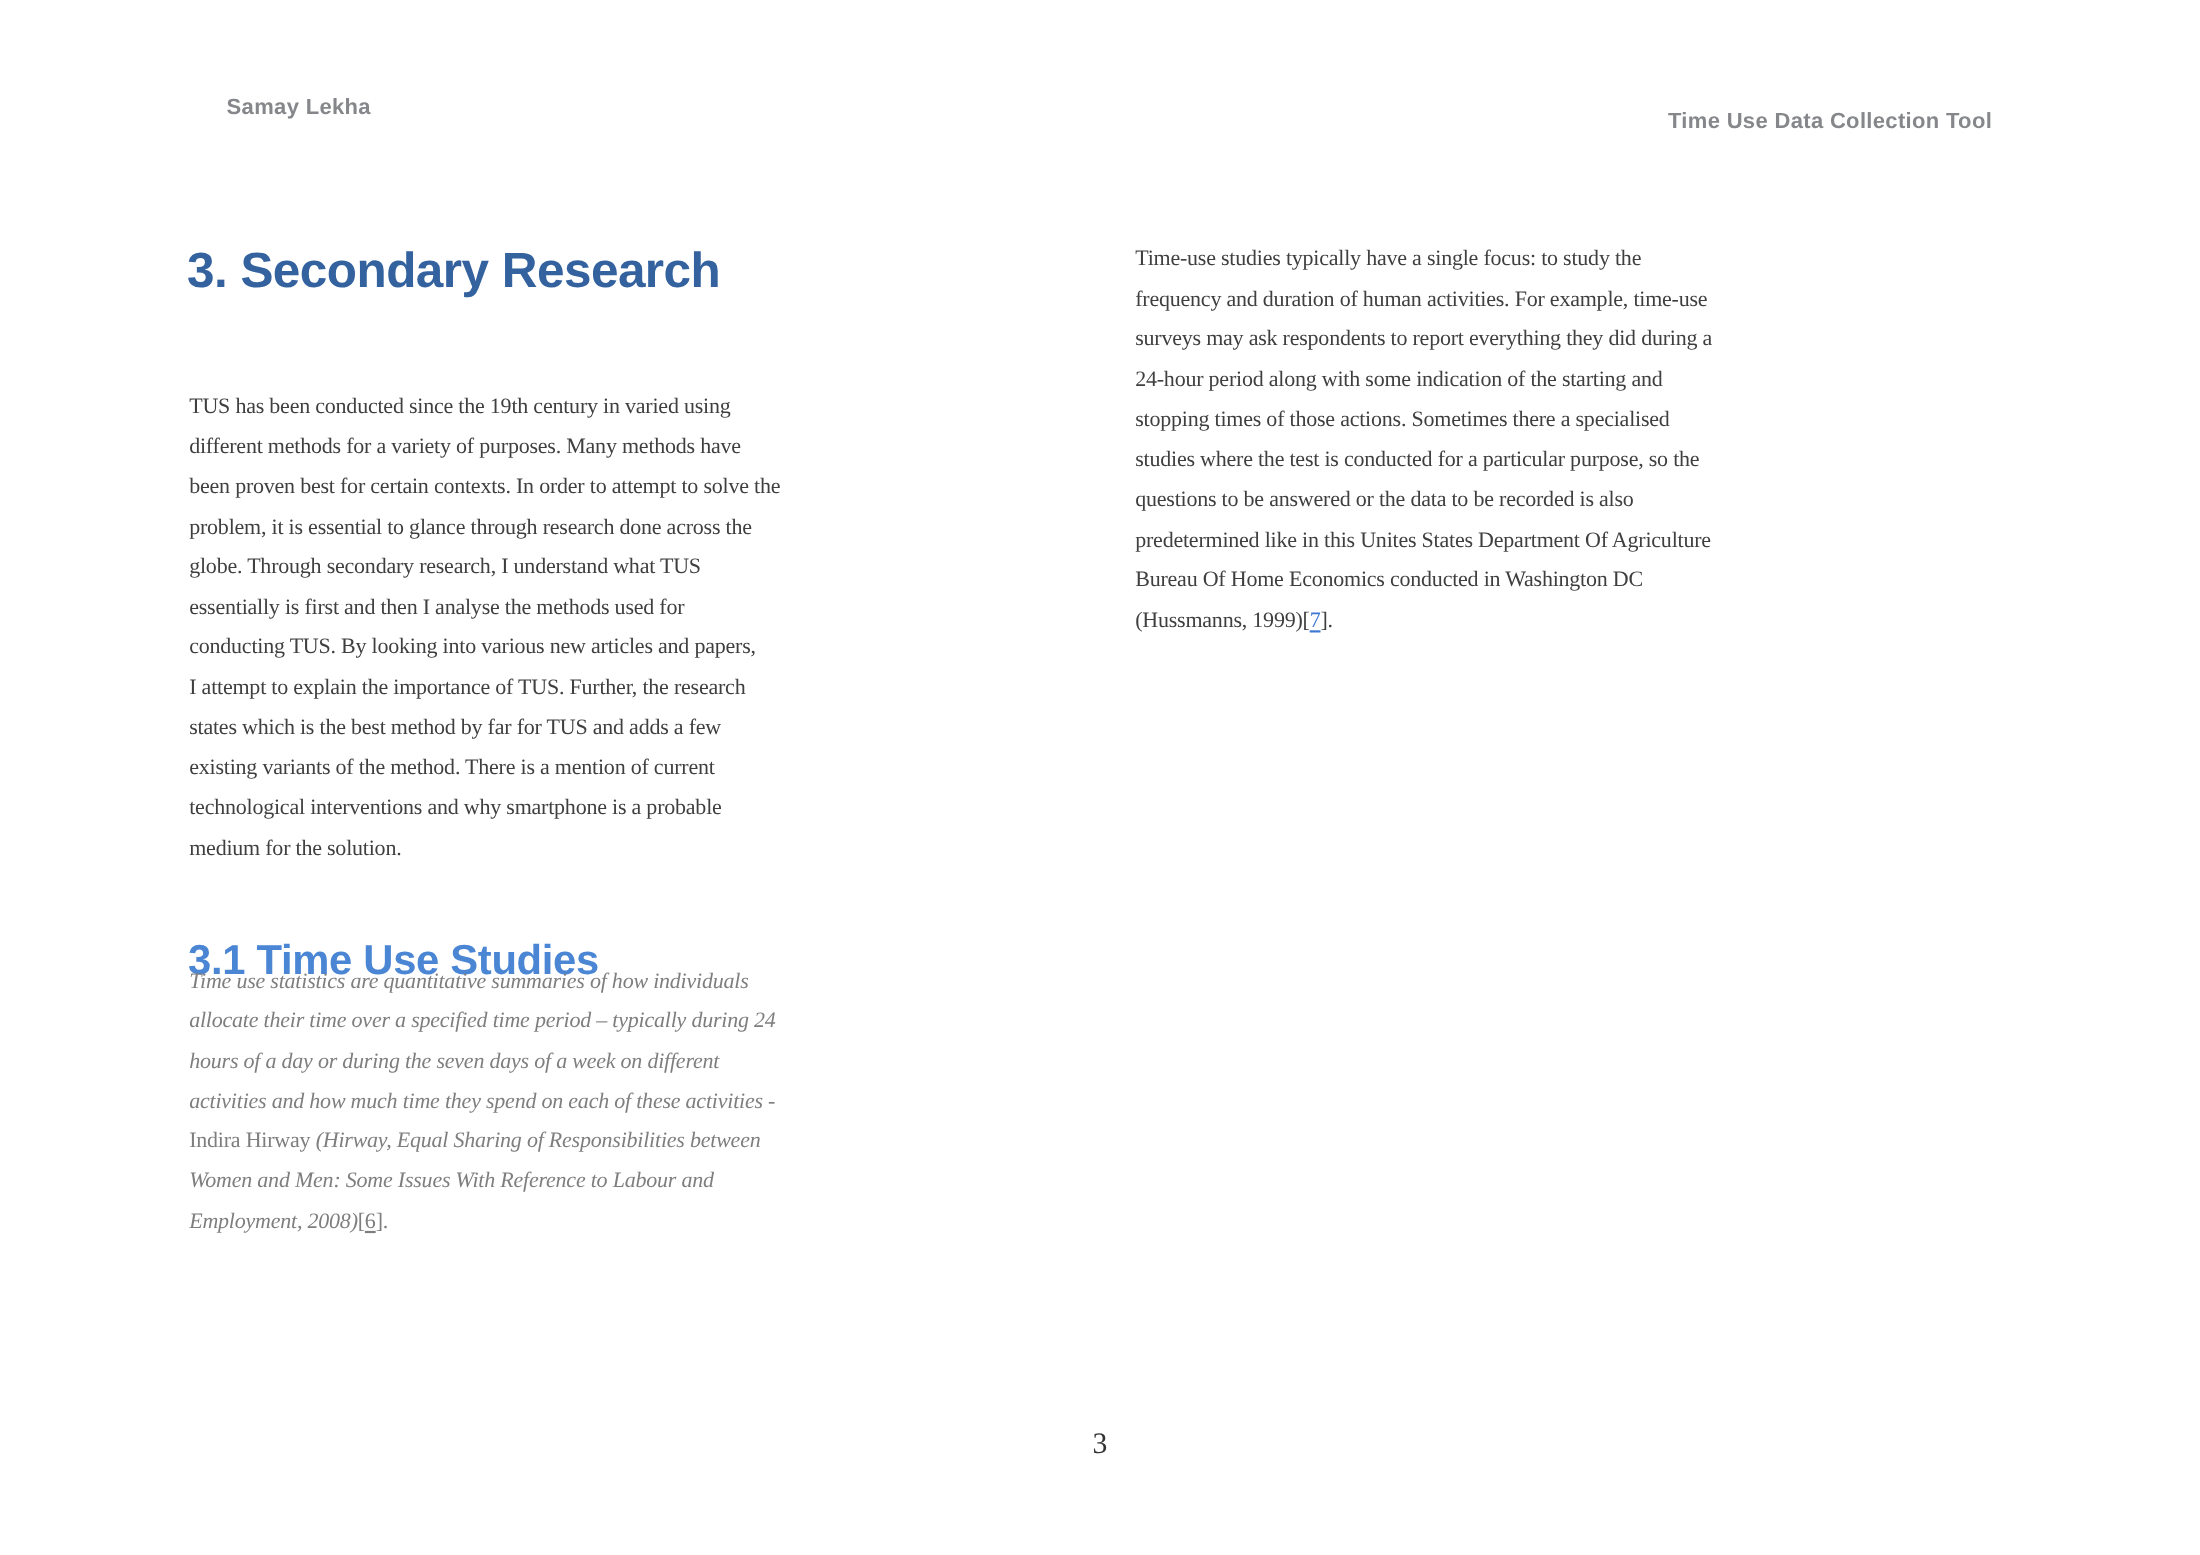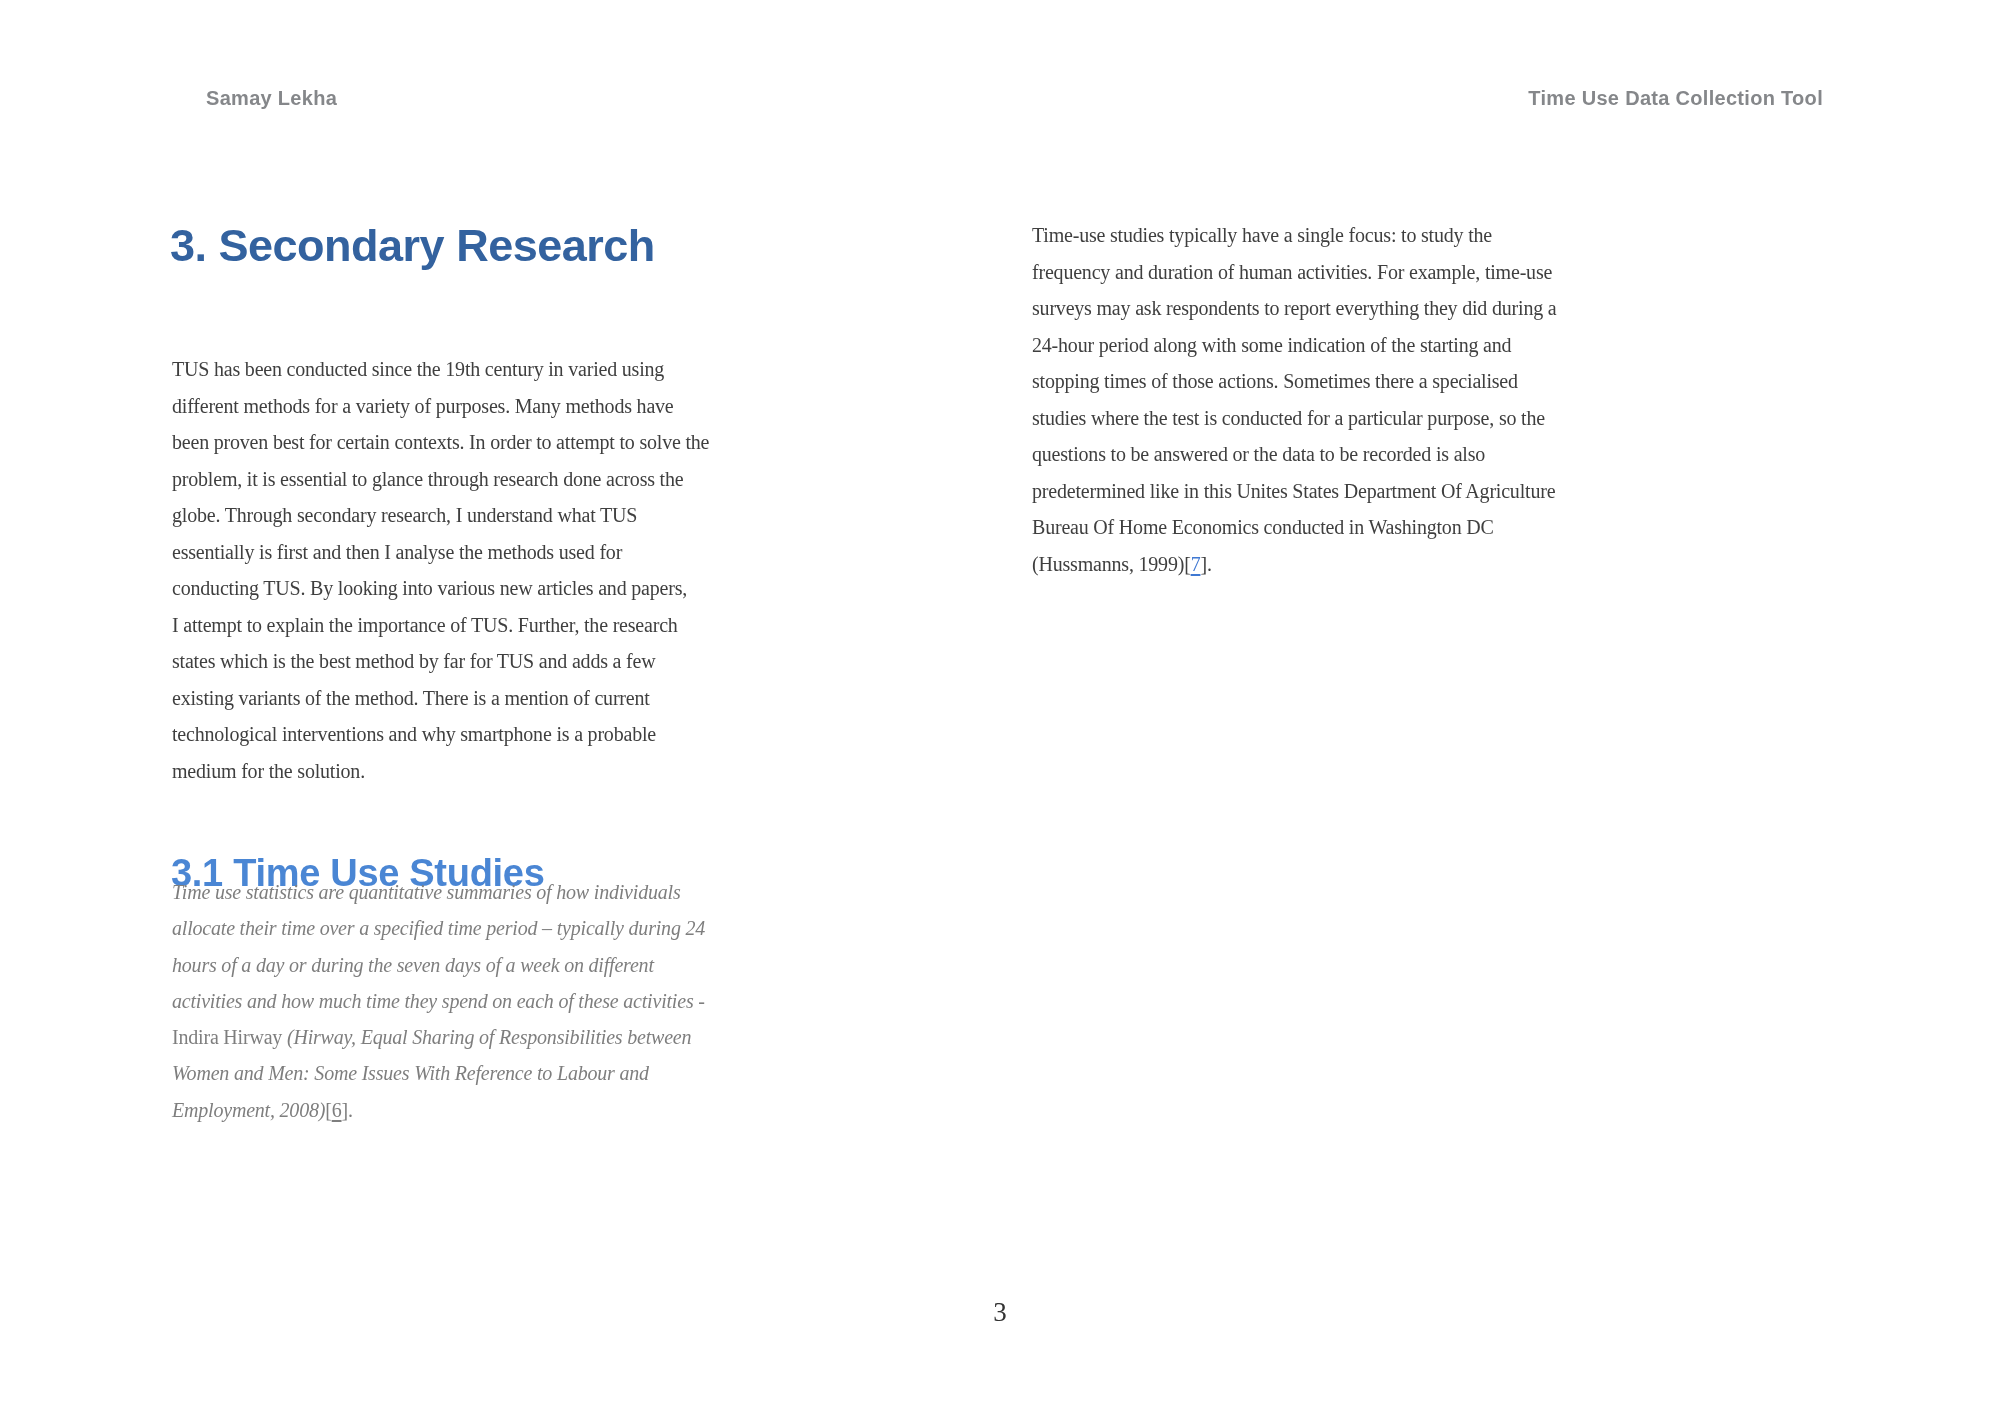--- a/index.html
+++ b/index.html
@@ -16,21 +16,21 @@
     width:2000px;height:1414px;position:relative;overflow:hidden;
     font-family:"Liberation Sans",sans-serif;
   }
   .hdr{
     position:absolute;top:87px;
     font-family:"Liberation Sans",sans-serif;
     font-size:20px;font-weight:700;letter-spacing:.3px;
     color:var(--header-gray);
   }
   .hdr-left{left:172px;margin-left:34px;}
-  .hdr-right{right:177px;text-align:right;}
+  .hdr-right{right:189px;text-align:right;margin-top:12px;}
   .h1{
     position:absolute;left:170px;top:220px;
     font-size:45px;font-weight:700;letter-spacing:-.5px;
     color:var(--heading-blue);
   }
   .h2{
     position:absolute;left:171px;top:820px;
     font-size:38px;font-weight:700;letter-spacing:-.3px;
     color:var(--subheading-blue);
     margin-top:32px;

